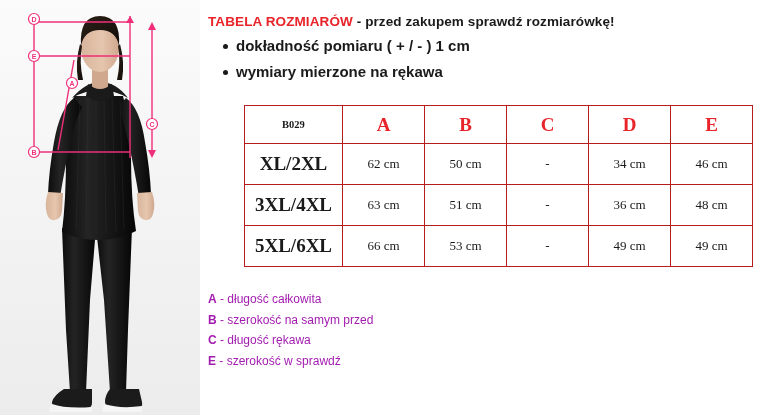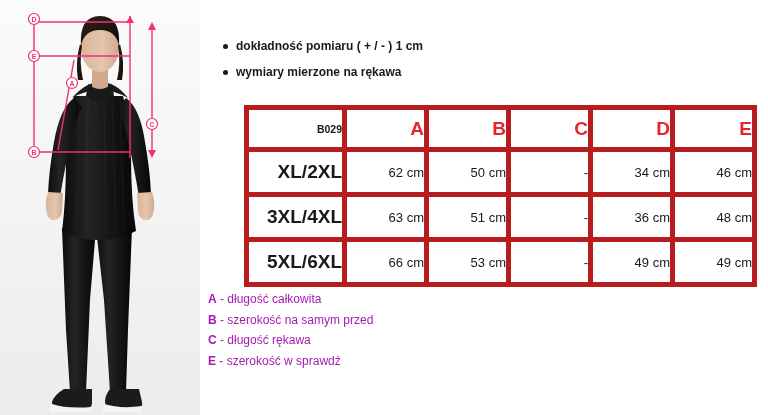--- a/index.html
+++ b/index.html
@@ -62,21 +62,21 @@
   .bullets {
     position: absolute;
     left: 18px;
     top: 33px;
     margin: 0;
     padding: 0 0 0 18px;
     list-style: none;
   }
   .bullets li {
     position: relative;
-    font-size: 12px;
+    font-size: 15px;
     font-weight: bold;
     line-height: 26px;
     color: #1a1a1a;
     white-space: nowrap;
   }
   .bullets li::before {
     content: "";
     position: absolute;
     left: -13px;
     top: 11px;
@@ -89,24 +89,25 @@
   
   .size-table {
     position: absolute;
     left: 44px;
     top: 105px;
     border-collapse: collapse;
     table-layout: fixed;
     width: 428px;
   }
   .size-table td, .size-table th {
-    border: 5px solid #b91c1c;
-    text-align: right;
+    border: 1px solid #b91c1c;
+    text-align: center;
     vertical-align: middle;
     padding: 0;
+    font-family: Liberation Serif, serif;
   }
   .size-table .hdr-row td { height: 37px; }
   .size-table .body-row td { height: 40px; }
 
   .col-code  { width: 98px; }
   .col-meas  { width: 82px; }
 
   .code-cell {
     font-size: 10.5px;
     font-weight: bold;
@@ -244,20 +245,23 @@
         <circle cx="34" cy="152" r="5.5" fill="#fff" stroke="#ef2f7a" stroke-width="1.2"></circle>
         <text x="34" y="154.5" fill="#ef2f7a">B</text>
         <circle cx="152" cy="124" r="5.5" fill="#fff" stroke="#ef2f7a" stroke-width="1.2"></circle>
         <text x="152" y="126.5" fill="#ef2f7a">C</text>
       </g>
     </svg>
   </div>
 
   <div class="content">
 
+    <div class="headline">
+      <span class="hl-red">TABELA ROZMIARÓW</span><span class="hl-dark"> - przed zakupem sprawdź rozmiarówkę!</span>
+    </div>
 
     <ul class="bullets">
       <li>dokładność pomiaru ( + / - ) 1 cm</li>
       <li>wymiary mierzone na rękawa</li>
     </ul>
 
     <table class="size-table">
       <colgroup>
         <col class="col-code">
           <col class="col-meas">

